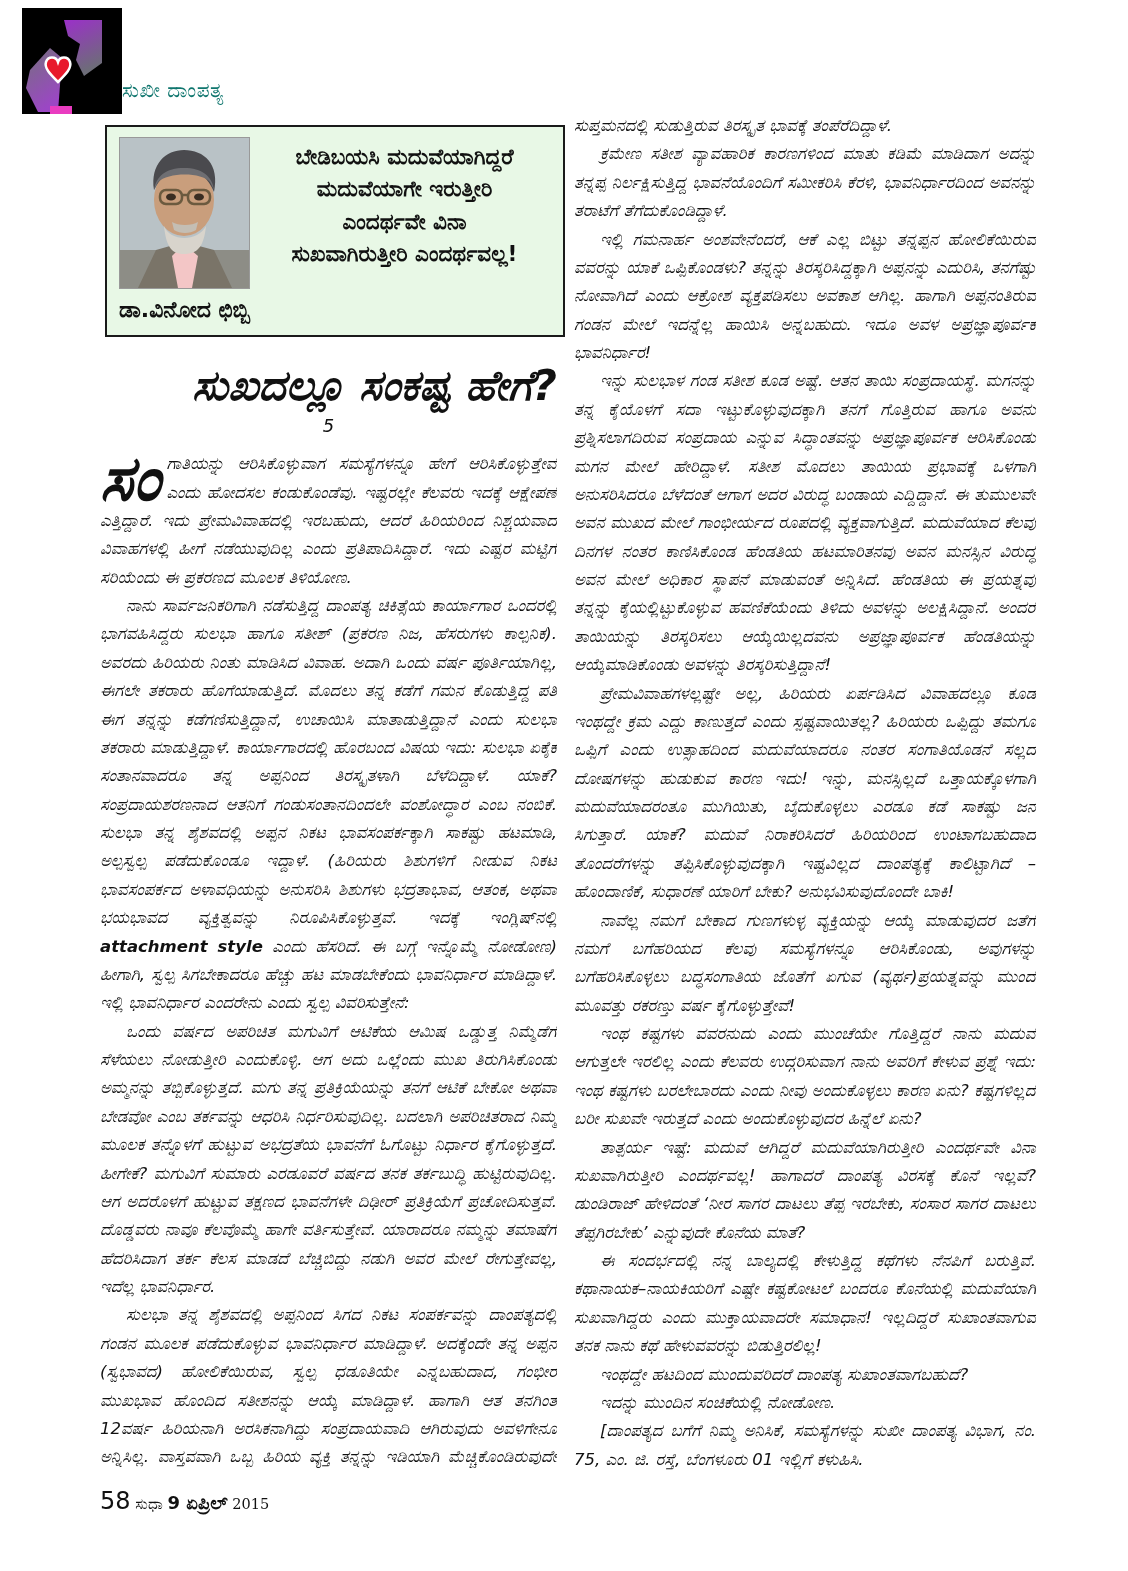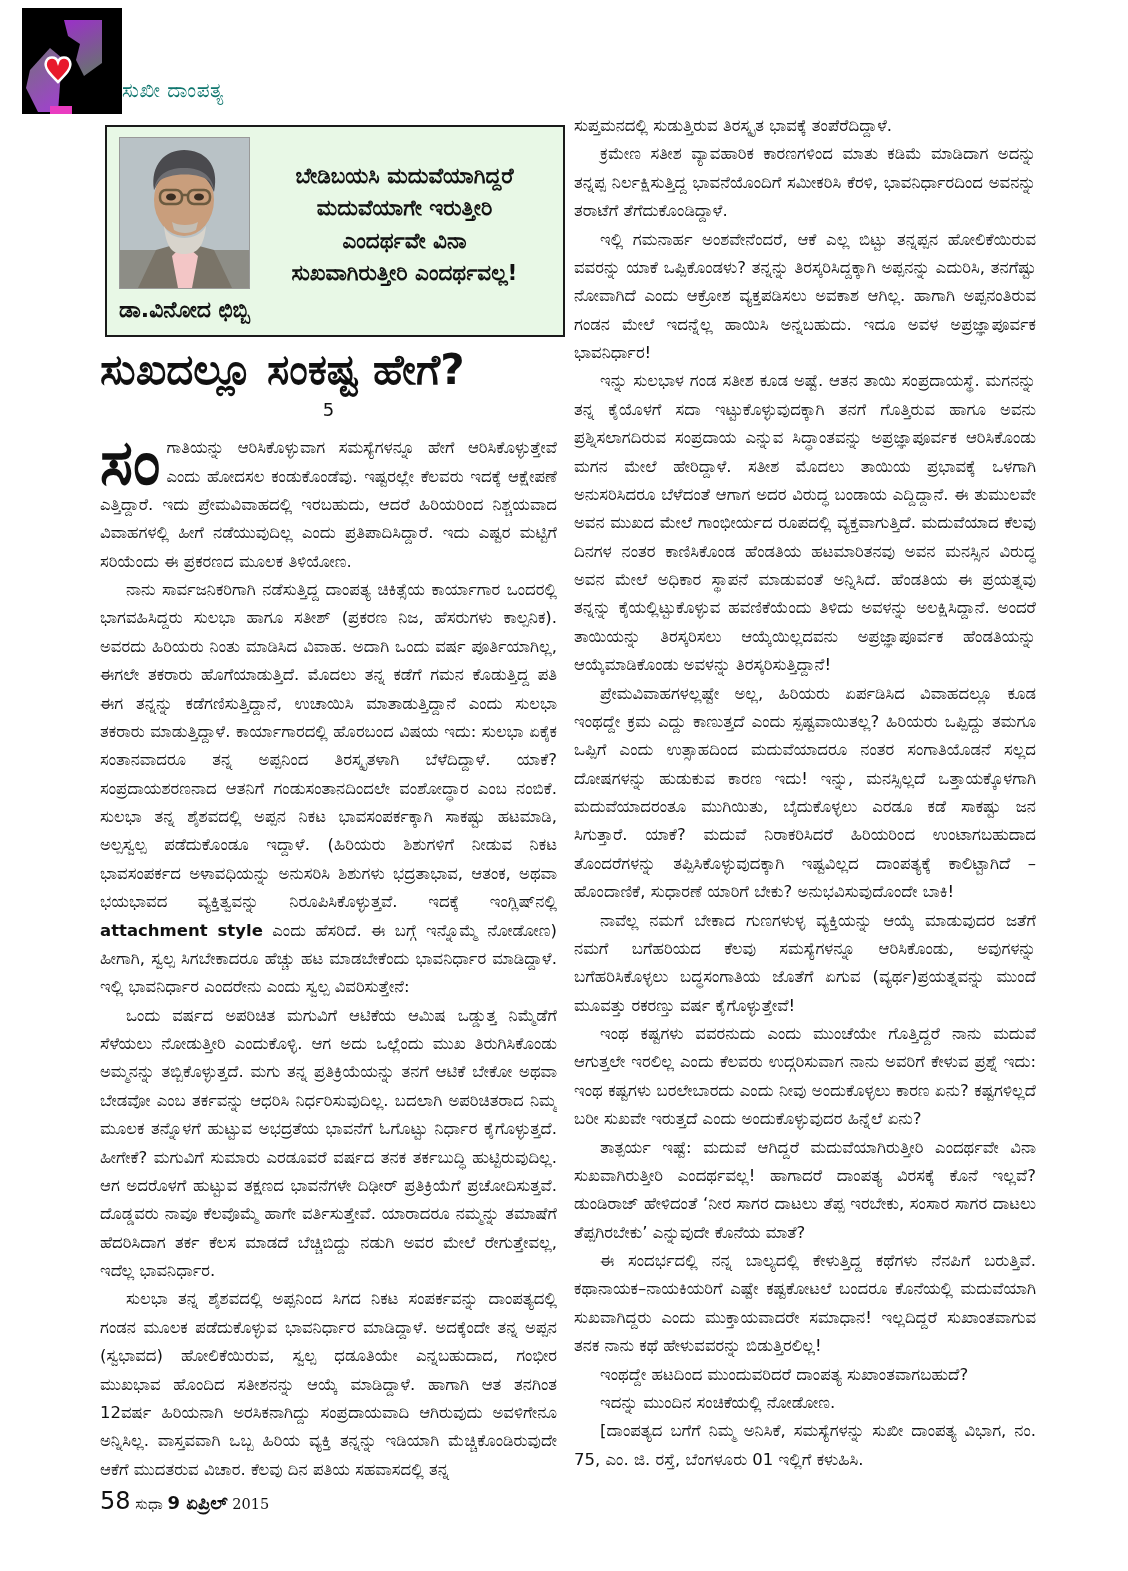--- a/index.html
+++ b/index.html
@@ -12,33 +12,33 @@
   .logo-box { position:absolute; left:22px; top:8px; width:100px; height:106px; }
   .section-label {
     position:absolute; left:122px; top:78px;
     font-size:20px; color:#0f766e; letter-spacing:0.5px;
   }
   .info-box {
     position:absolute; left:105px; top:125px; width:460px; height:212px;
     background:#e8f8e6; border:2px solid #1a1a1a;
     padding:10px 12px;
   }
-  .info-inner { display:flex; gap:8px;align-items:flex-end; }
+  .info-inner { display:flex; gap:8px; }
   .photo-wrap { width:131px; height:152px; flex:0 0 auto; border:1px solid #999; }
   .quote {
     flex:1; font-size:21.5px; font-weight:bold; line-height:1.5;
     text-align:center; white-space:pre-line; padding-top:4px;
   }
   .author-caption { font-size:22px; font-weight:bold; margin-top:8px; }
-  .col { position:absolute; text-align:justify; font-size:16.5px; line-height:1.72; overflow:hidden; }
+  .col { position:absolute; text-align:justify; font-size:16.5px; line-height:1.72; overflow:hidden;font-style:italic; }
   .col-left  { left:100px; top:347px;  width:457px; height:1133px; }
   .col-right { left:574px; top:112px; width:462px; height:1360px; }
   .article-title {
-    font-size:42px; font-weight:bold; text-align:left; line-height:1.1;
-    margin-bottom:2px; letter-spacing:0px;
+    font-size:42px; font-weight:bold; text-align:right; line-height:1.1;
+    margin-bottom:2px; letter-spacing:0px;margin-top:16px;
   }
   .part-number { text-align:center; font-size:18px; margin-bottom:8px; }
   p.para { margin:0; }
   p.indent { text-indent:26px; }
   .dropcap {
     float:left; font-size:62px; line-height:0.82; font-weight:bold;
     padding:4px 6px 0 0;
   }
   .note { }
   .footer {

